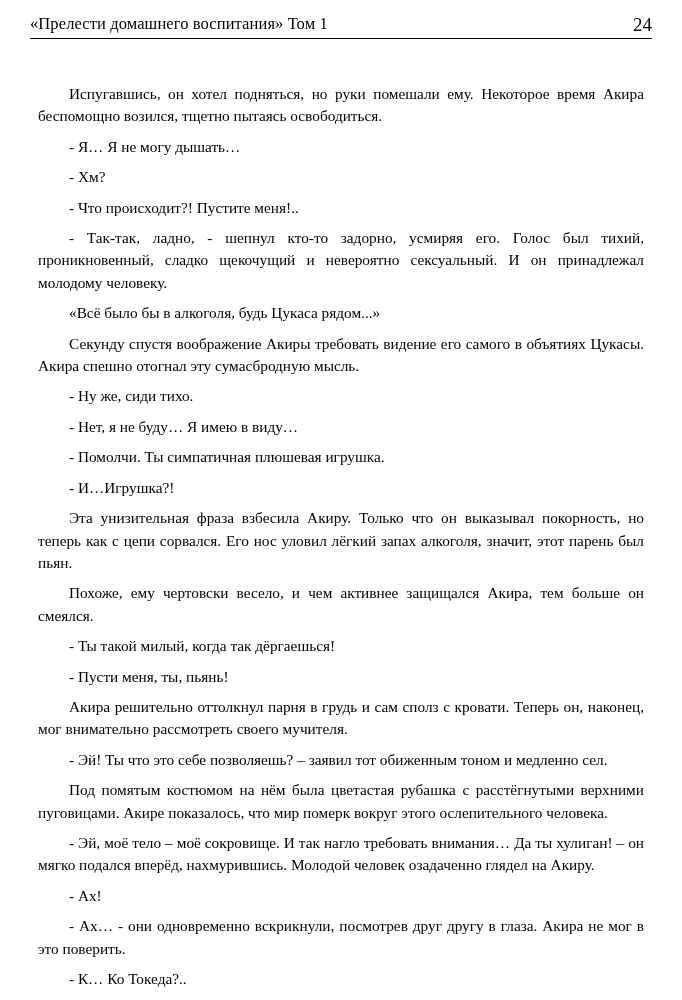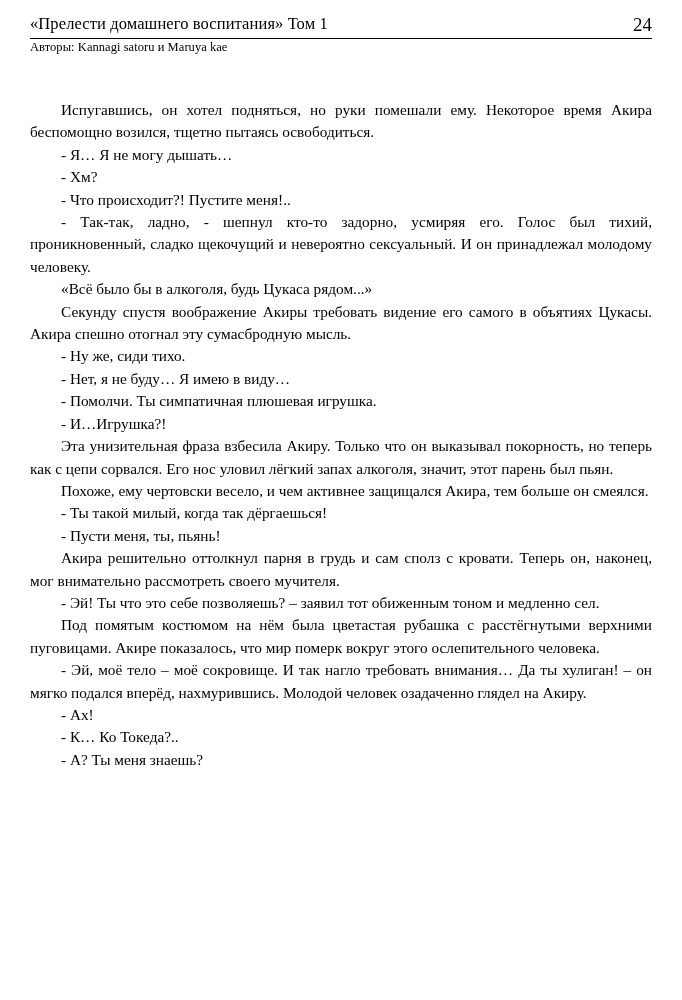--- a/index.html
+++ b/index.html
@@ -47,39 +47,38 @@
     letter-spacing: 0.05px;
   }
   .body-text {
     margin-top: 44px;
     font-size: 15.3px;
     line-height: 1.465;
     text-align: justify;
     text-justify: inter-word;
   }
   .body-text p {
-    margin: 0;
+    margin: 8px;
     text-indent: 31px;
     hyphens: none;
   }
   .body-text p.dialog {
     text-indent: 31px;
   }
 </style>
 </head>
 <body>
 
 <div class="page">
 
   <div class="header">
     <div class="header-top">
       <div class="header-title">«Прелести домашнего воспитания» Том 1</div>
       <div class="header-page-number">24</div>
     </div>
-    <div class="header-authors">Авторы: Kannagi satoru и Maruya kae</div>
   </div>
 
   <div class="body-text">
       <p>Испугавшись, он хотел подняться, но руки помешали ему. Некоторое время Акира беспомощно возился, тщетно пытаясь освободиться.</p>
       <p class="dialog">- Я… Я не могу дышать…</p>
       <p class="dialog">- Хм?</p>
       <p class="dialog">- Что происходит?! Пустите меня!..</p>
       <p class="dialog">- Так-так, ладно, - шепнул кто-то задорно, усмиряя его. Голос был тихий, проникновенный, сладко щекочущий и невероятно сексуальный. И он принадлежал молодому человеку.</p>
       <p>«Всё было бы в алкоголя, будь Цукаса рядом...»</p>
       <p>Секунду спустя воображение Акиры требовать видение его самого в объятиях Цукасы. Акира спешно отогнал эту сумасбродную мысль.</p>
@@ -89,17 +88,18 @@
       <p class="dialog">- И…Игрушка?!</p>
       <p>Эта унизительная фраза взбесила Акиру. Только что он выказывал покорность, но теперь как с цепи сорвался. Его нос уловил лёгкий запах алкоголя, значит, этот парень был пьян.</p>
       <p>Похоже, ему чертовски весело, и чем активнее защищался Акира, тем больше он смеялся.</p>
       <p class="dialog">- Ты такой милый, когда так дёргаешься!</p>
       <p class="dialog">- Пусти меня, ты, пьянь!</p>
       <p>Акира решительно оттолкнул парня в грудь и сам сполз с кровати. Теперь он, наконец, мог внимательно рассмотреть своего мучителя.</p>
       <p class="dialog">- Эй! Ты что это себе позволяешь? – заявил тот обиженным тоном и медленно сел.</p>
       <p>Под помятым костюмом на нём была цветастая рубашка с расстёгнутыми верхними пуговицами. Акире показалось, что мир померк вокруг этого ослепительного человека.</p>
       <p class="dialog">- Эй, моё тело – моё сокровище. И так нагло требовать внимания… Да ты хулиган! – он мягко подался вперёд, нахмурившись. Молодой человек озадаченно глядел на Акиру.</p>
       <p class="dialog">- Ах!</p>
+      <p class="dialog">- Ах… - они одновременно вскрикнули, посмотрев друг другу в глаза. Акира не мог в это поверить.</p>
       <p class="dialog">- К… Ко Токеда?..</p>
       <p class="dialog">- А? Ты меня знаешь?</p>
     </div>
 
 </div>
 
 </body></html>

